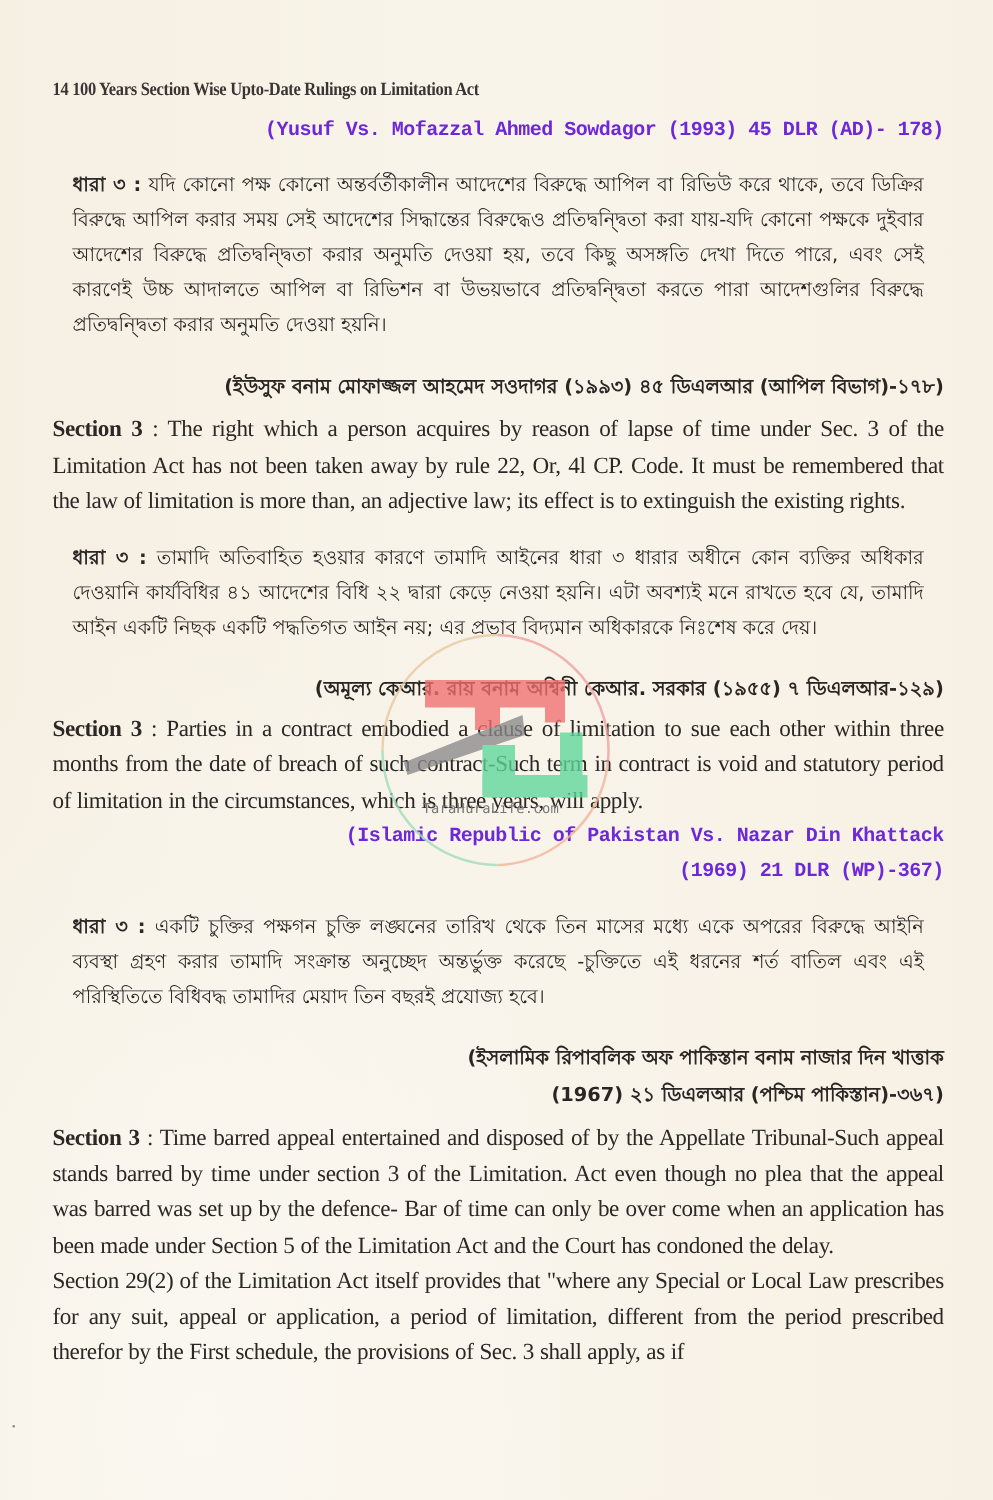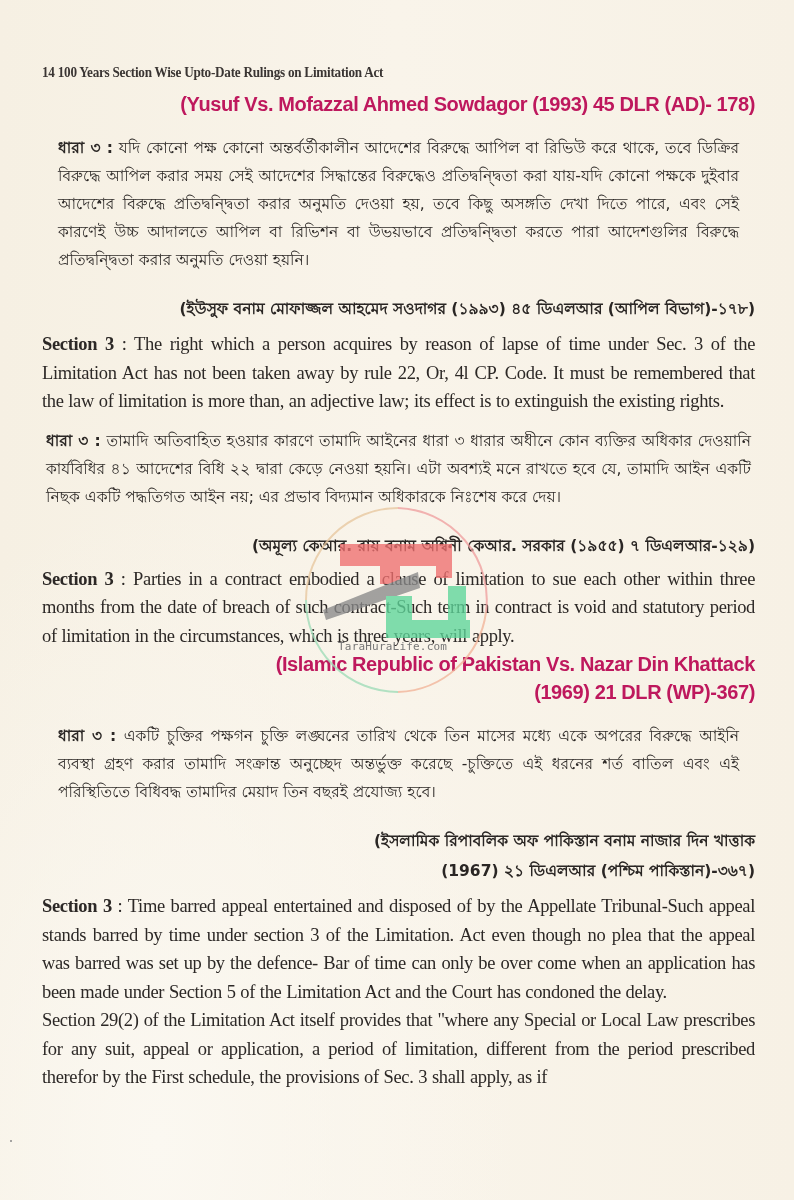--- a/index.html
+++ b/index.html
@@ -29,26 +29,26 @@
       font-size: 15px;
       color: #3a3533;
       letter-spacing: -0.3px;
       transform: scaleX(0.88);
       transform-origin: left center;
       white-space: nowrap;
       height: 20px;
       line-height: 20px;
     }
     .citation-en {
-      font-family: Liberation Sans, sans-serif;
+      font-family: Liberation Mono, monospace;
       font-weight: bold;
-      font-size: 20px;
+      font-size: 16px;
       text-align: right;
       line-height: 28px;
-      color: #be185d;
+      color: #6d28d9;
       letter-spacing: -0.4px;
     }
     .para-bn {
       font-family: "DejaVu Sans", sans-serif;
       font-size: 15.5px;
       line-height: 28px;
       text-align: justify;
       text-align-last: left;
       color: #2c2826;
     }
@@ -125,21 +125,21 @@
     <span class="label">ধারা ৩ :</span><span> যদি কোনো পক্ষ কোনো অন্তর্বর্তীকালীন আদেশের বিরুদ্ধে আপিল বা রিভিউ করে থাকে, তবে ডিক্রির বিরুদ্ধে আপিল করার সময় সেই আদেশের সিদ্ধান্তের বিরুদ্ধেও প্রতিদ্বন্দ্বিতা করা যায়-যদি কোনো পক্ষকে দুইবার আদেশের বিরুদ্ধে প্রতিদ্বন্দ্বিতা করার অনুমতি দেওয়া হয়, তবে কিছু অসঙ্গতি দেখা দিতে পারে, এবং সেই কারণেই উচ্চ আদালতে আপিল বা রিভিশন বা উভয়ভাবে প্রতিদ্বন্দ্বিতা করতে পারা আদেশগুলির বিরুদ্ধে প্রতিদ্বন্দ্বিতা করার অনুমতি দেওয়া হয়নি।</span>
   </p>
 
   <div class="citation-bn gap-s">(ইউসুফ বনাম মোফাজ্জল আহমেদ সওদাগর (১৯৯৩) ৪৫ ডিএলআর (আপিল বিভাগ)-১৭৮)</div>
 
   <p class="para-en" style="margin:6px 0 11px 0;">
     <span class="section-label">Section 3</span><span> : The right which a person acquires by reason of lapse of time under Sec. 3 of the Limitation Act has not been taken away by rule 22, Or, 4l CP. Code. It must be remembered that the law of limitation is more than, an adjective law; its effect is to extinguish the existing rights.</span>
   </p>
 
 
-  <p class="para-bn" style="margin:4px;">
+  <p class="para-bn" style="margin:16px;">
     <span class="label">ধারা ৩ :</span><span> তামাদি অতিবাহিত হওয়ার কারণে তামাদি আইনের ধারা ৩ ধারার অধীনে কোন ব্যক্তির অধিকার দেওয়ানি কার্যবিধির ৪১ আদেশের বিধি ২২ দ্বারা কেড়ে নেওয়া হয়নি। এটা অবশ্যই মনে রাখতে হবে যে, তামাদি আইন একটি নিছক একটি পদ্ধতিগত আইন নয়; এর প্রভাব বিদ্যমান অধিকারকে নিঃশেষ করে দেয়।</span>
   </p>
 
   <div class="citation-bn gap-s">(অমূল্য কেআর. রায় বনাম অশ্বিনী কেআর. সরকার (১৯৫৫) ৭ ডিএলআর-১২৯)</div>
 
   <p class="para-en" style="margin:4px 0 0 0;">
     <span class="section-label">Section 3</span><span> : Parties in a contract embodied a clause of limitation to sue each other within three months from the date of breach of such contract-Such term in contract is void and statutory period of limitation in the circumstances, which is three years, will apply.</span>
   </p>
 
   <div class="citation-en">

